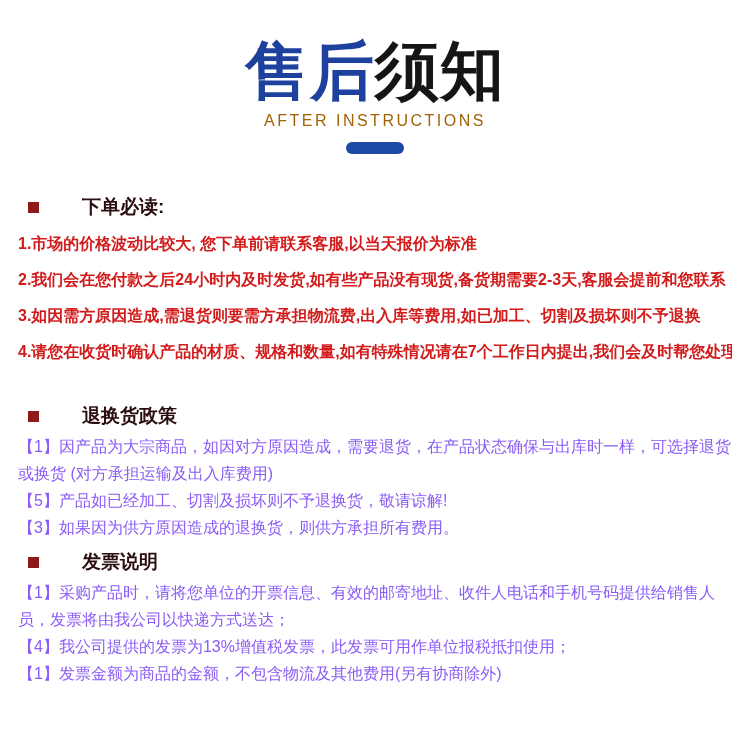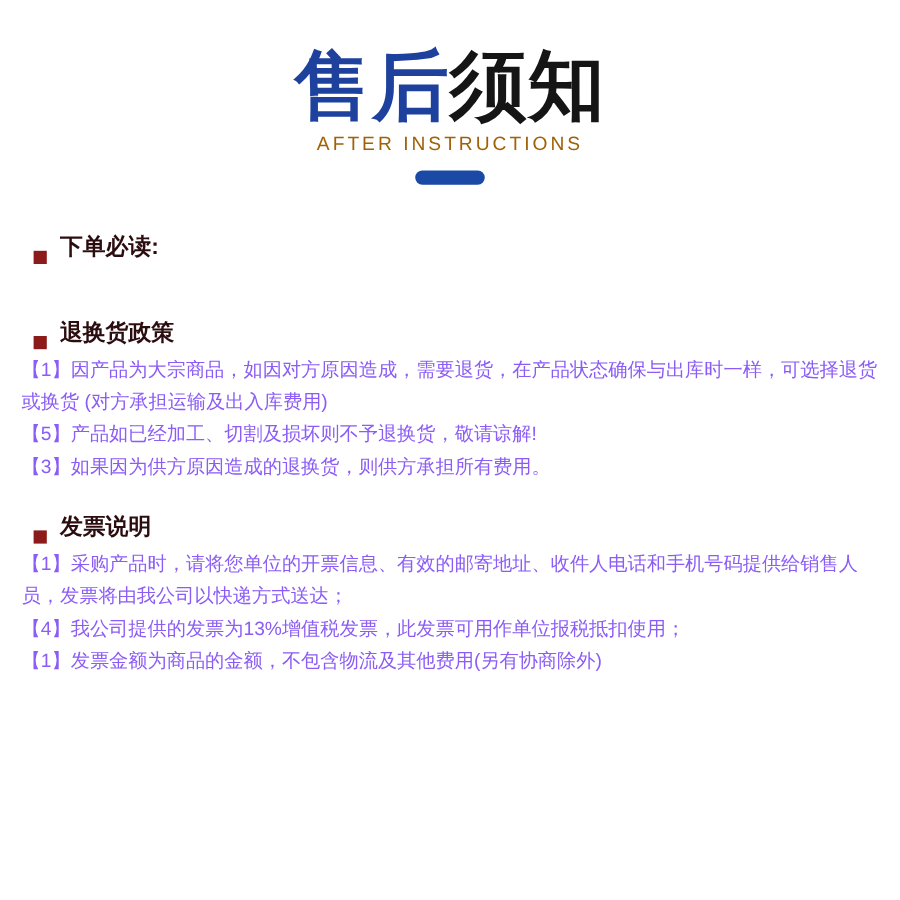--- a/index.html
+++ b/index.html
@@ -35,46 +35,47 @@
     width: 58px;
     height: 12px;
     border-radius: 6px;
     background: #1a4aa6;
     margin: 12px auto 0 auto;
   }
   
   .content { padding: 0 18px; }
   .section-heading {
     display: flex;
-    align-items: flex-end;
+    align-items: center;
     padding-left: 10px;
     font-size: 19px;
     line-height: 26px;
     font-weight: 700;
     color: #2b0d10;
+    gap: 32px;
   }
   .bullet {
     flex: 0 0 auto;
     width: 11px;
     height: 11px;
     background: #8c1a1a;
     margin-right: 11px;
   }
   .section-must-read { margin-top: 40px; }
   .alert-list { margin-top: 6px; }
   .alert-item {
     font-size: 16px;
     font-weight: 700;
     line-height: 36px;
     color: #d21b1b;
     white-space: nowrap;
     overflow: hidden;
   }
-  .section-returns { margin-top: 45px; }
-  .section-invoice { margin-top: 24px; }
+  .section-returns { margin-top: 33px; }
+  .section-invoice { margin-top: 8px; }
   .body-list { margin-top: 4px; }
   .body-item {
     margin: 0;
     font-size: 16px;
     font-weight: 500;
     line-height: 27px;
     color: #8b5cf6;
   }
 </style>
 </head>
@@ -89,20 +90,26 @@
     <div class="hero-sub">AFTER INSTRUCTIONS</div>
     <div class="hero-bar"></div>
   </div>
 
   <div class="content">
 
     <div class="section-must-read">
       <div class="section-heading">
         <span class="bullet"></span>
         <span>下单必读:</span>
+      </div>
+      <div class="alert-list">
+        <div class="alert-item">1.市场的价格波动比较大, 您下单前请联系客服,以当天报价为标准</div>
+        <div class="alert-item">2.我们会在您付款之后24小时内及时发货,如有些产品没有现货,备货期需要2-3天,客服会提前和您联系</div>
+        <div class="alert-item">3.如因需方原因造成,需退货则要需方承担物流费,出入库等费用,如已加工、切割及损坏则不予退换</div>
+        <div class="alert-item">4.请您在收货时确认产品的材质、规格和数量,如有特殊情况请在7个工作日内提出,我们会及时帮您处理</div>
       </div>
     </div>
 
     <div class="section-returns">
       <div class="section-heading">
         <span class="bullet"></span>
         <span>退换货政策</span>
       </div>
       <div class="body-list">
         <p class="body-item">【1】因产品为大宗商品，如因对方原因造成，需要退货，在产品状态确保与出库时一样，可选择退货或换货 (对方承担运输及出入库费用)</p>

